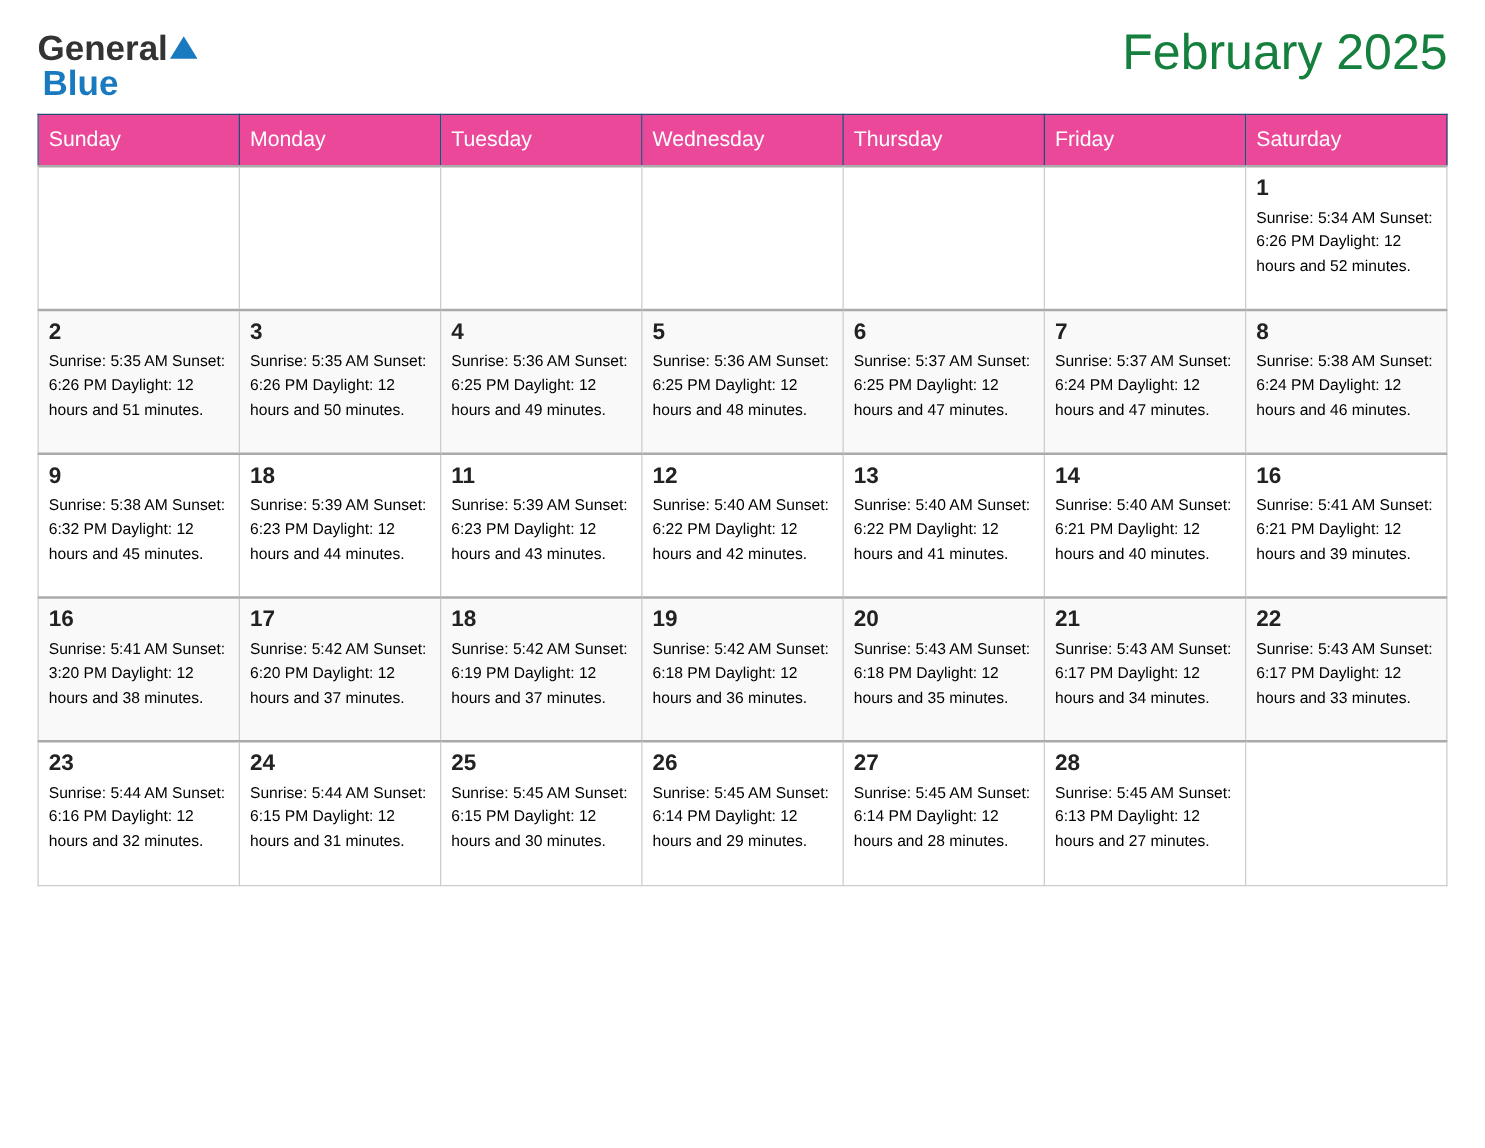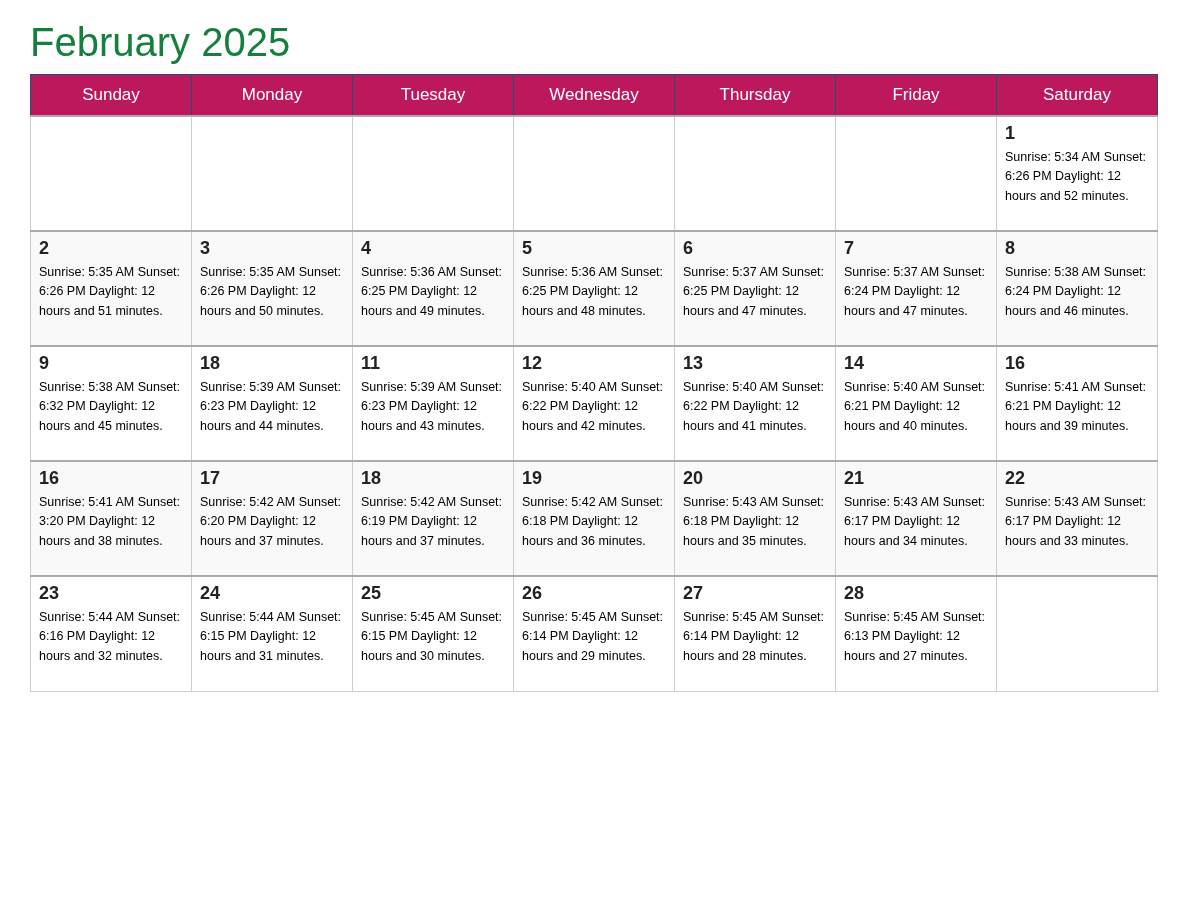--- a/index.html
+++ b/index.html
@@ -44,24 +44,24 @@
       font-size: 20px;
       color: #444;
       margin-top: 4px;
     }
     .calendar {
       width: 100%;
       border-collapse: collapse;
       margin-top: 10px;
     }
     .calendar th {
-      background-color: #be185d;
+      background-color: #ec4899;
       color: #fff;
       padding: 10px 8px;
-      text-align: center;
+      text-align: left;
       font-size: 17px;
       font-weight: normal;
       border: 1px solid #1d4f78;
     }
     .calendar td {
       vertical-align: top;
       border: 1px solid #ccc;
       padding: 6px 8px;
       width: 14.28%;
       min-height: 120px;
@@ -90,20 +90,31 @@
       border-top: 2px solid #aaa;
     }
     .week-row td {
       height: 115px;
     }
   </style>
 </head>
 <body>
 
 <div class="header">
+  <div class="logo">
+    <div style="display:flex;flex-direction:column;line-height:1">
+      <div style="display:flex;align-items:center;">
+        <span class="logo-text-general">General</span>
+        <svg width="22" height="22" viewBox="0 0 22 22" style="margin-left:2px;margin-top:-2px;">
+          <polygon points="11,2 22,20 0,20" fill="#1a7abf"></polygon>
+        </svg>
+      </div>
+      <span class="logo-text-blue" style="margin-left:4px;">Blue</span>
+    </div>
+  </div>
   <div class="title-block">
     <div class="calendar-title">February 2025</div>
   </div>
 </div>
 
 <table class="calendar">
   <thead>
     <tr>
     <th>Sunday</th>
         <th>Monday</th>

